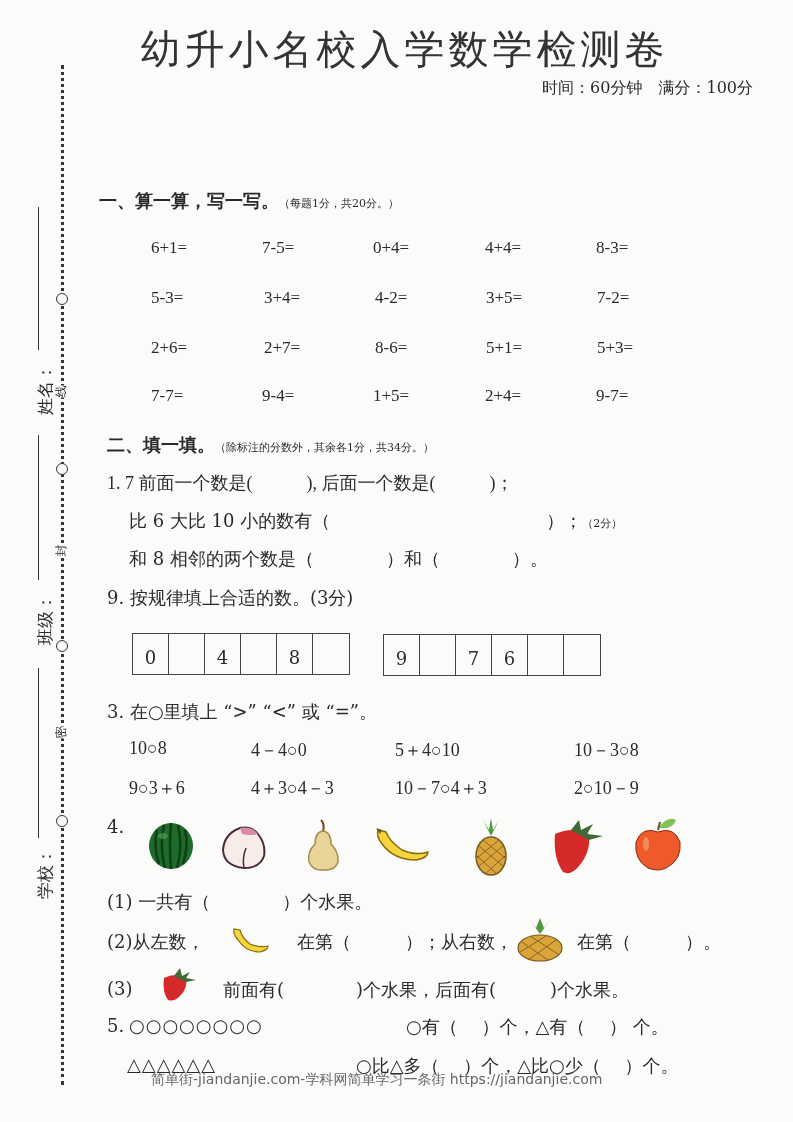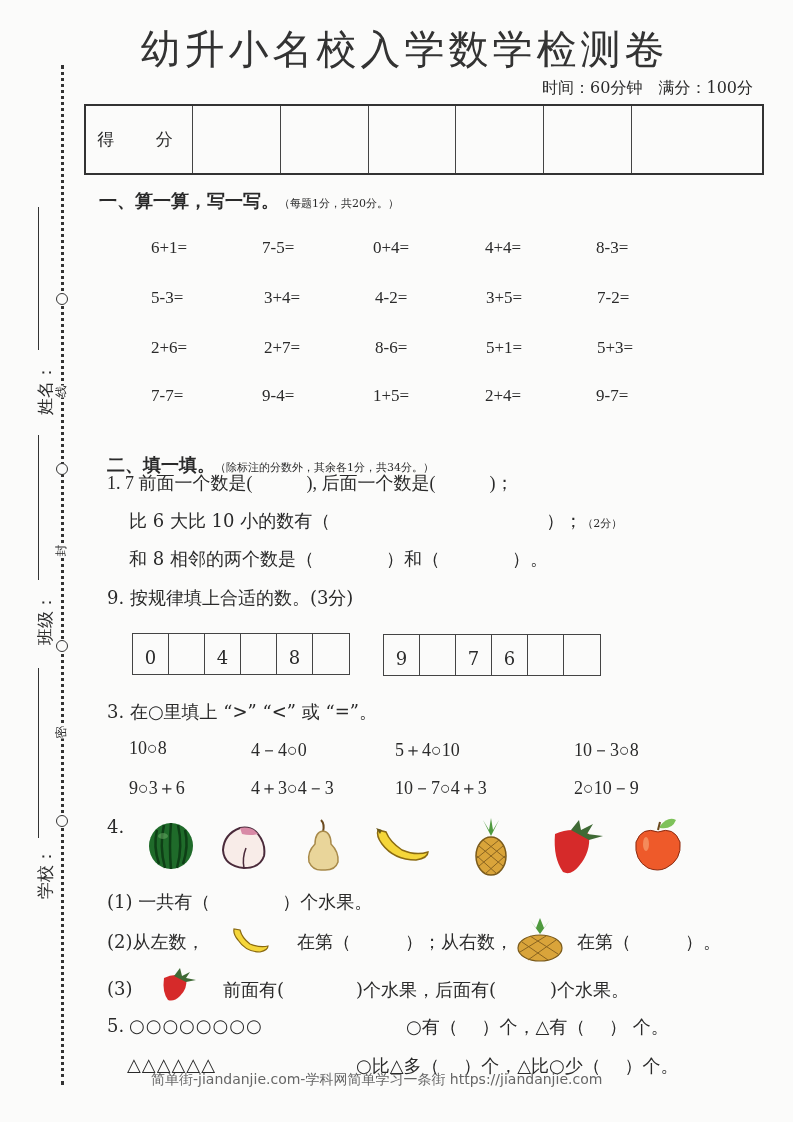--- a/index.html
+++ b/index.html
@@ -35,29 +35,20 @@
   .watermark { left:143px; top:1071px; font-size:14px; color:#666; font-family:"DejaVu Sans","Liberation Sans",sans-serif; }
 </style>
 </head>
 <body>
 
 <div class="abs title">幼升小名校入学数学检测卷</div>
 <div class="abs meta">时间：60分钟　满分：100分</div>
 
 <table class="score">
   <tbody>
-  <tr>
-    <td class="hd">得 分</td>
-    <td></td>
-    <td></td>
-    <td></td>
-    <td></td>
-    <td></td>
-    <td></td>
-  </tr>
 </tbody>
   </table>
 
 <div class="dotline"></div>
 <div class="ring" style="top:293px;"></div>
 <div class="ring" style="top:463px;"></div>
 <div class="ring" style="top:640px;"></div>
 <div class="ring" style="top:815px;"></div>
 <div class="marg-char" style="top:383px;">线</div>
 <div class="marg-char" style="top:542px;">封</div>
@@ -93,21 +84,21 @@
   <div class="abs calc" style="left:478px;top:338px;">5+1=</div>
   <div class="abs calc" style="left:589px;top:338px;">5+3=</div>
 
   <div class="abs calc" style="left:143px;top:386px;">7-7=</div>
   <div class="abs calc" style="left:254px;top:386px;">9-4=</div>
   <div class="abs calc" style="left:365px;top:386px;">1+5=</div>
   <div class="abs calc" style="left:477px;top:386px;">2+4=</div>
   <div class="abs calc" style="left:588px;top:386px;">9-7=</div>
 </div>
 
-<div class="abs sec" style="left:99px;top:433px;margin-top:20px;">
+<div class="abs sec" style="left:99px;top:433px;">
   <span>二、填一填。</span><small>（除标注的分数外，其余各1分，共34分。）</small>
 </div>
 
 <div class="abs q" style="left:99px;top:471px;font-family:Liberation Serif, serif;">1. 7 前面一个数是(　　　), 后面一个数是(　　　)；</div>
 <div class="abs q" style="left:121px;top:509px;">
   <span>比 6 大比 10 小的数有（　　　　　　　　　　　　）；</span><span class="smallnote">（2分）</span>
 </div>
 <div class="abs q" style="left:121px;top:547px;">和 8 相邻的两个数是（　　　　）和（　　　　）。</div>
 <div class="abs q" style="left:99px;top:586px;">9. 按规律填上合适的数。(3分)</div>
 

